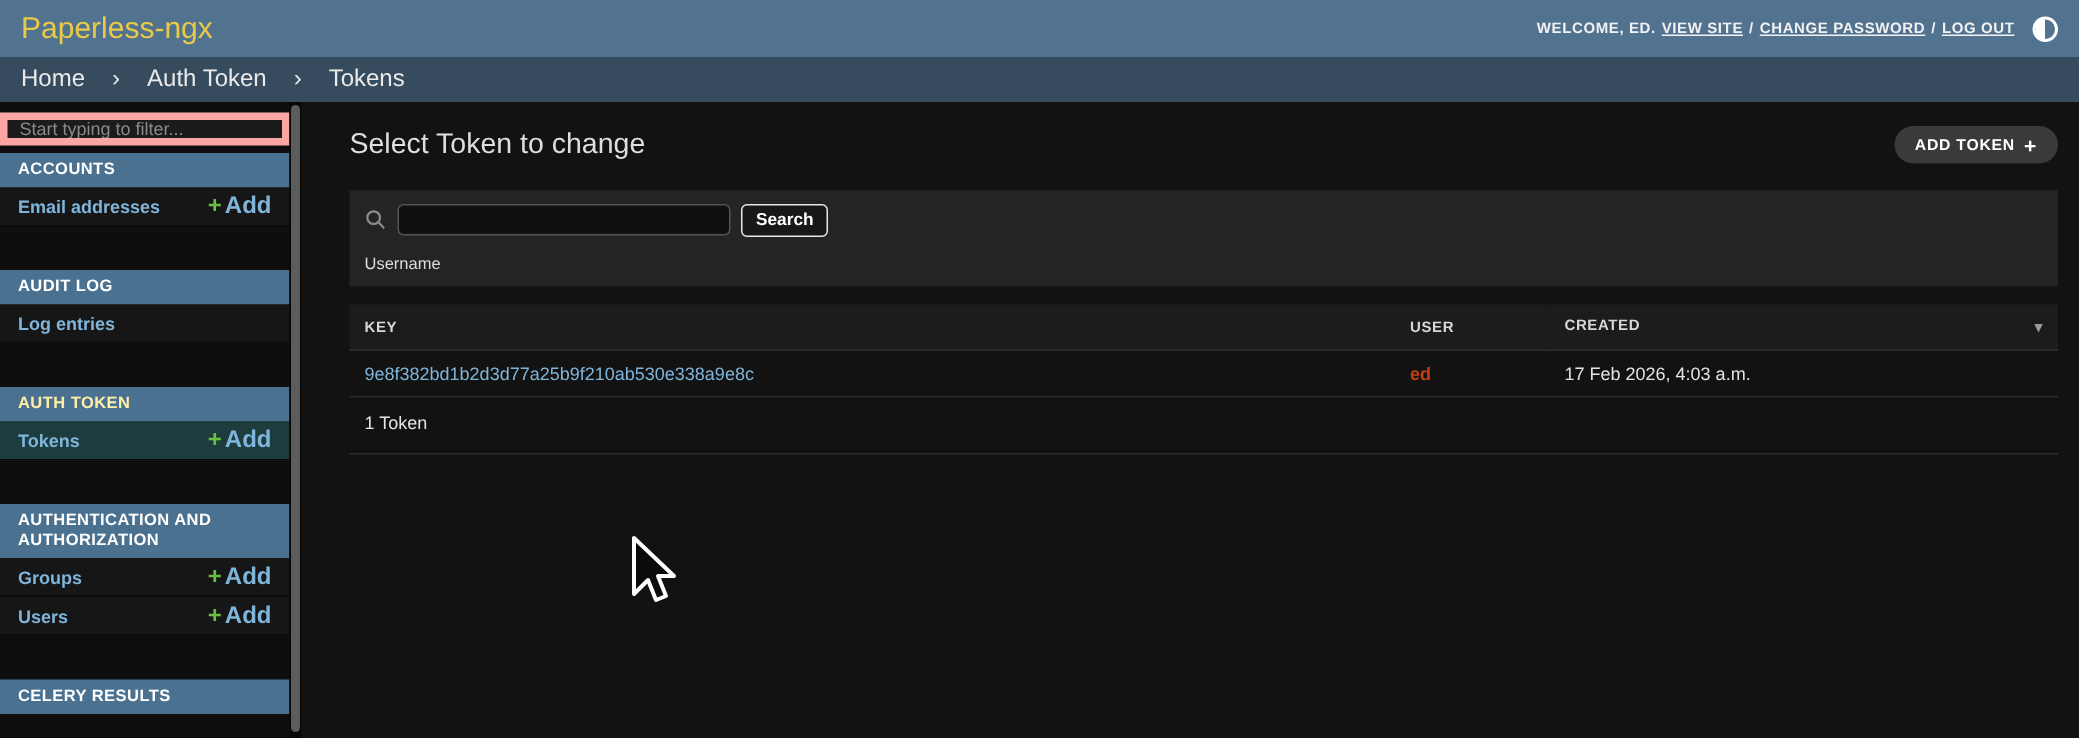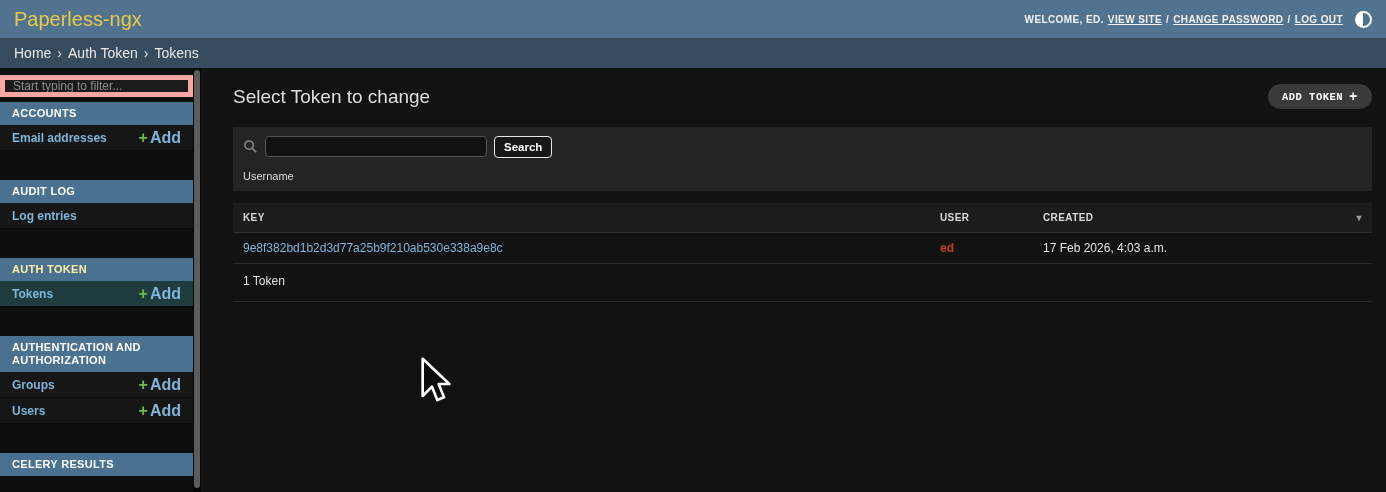--- a/index.html
+++ b/index.html
@@ -9,21 +9,21 @@
 
   
   #topbar { height: 38px; background: var(--header_bg, #527390); display: flex; align-items: center; justify-content: space-between; padding: 0 14px; }
   #brand { color: var(--brand_yellow, #e9c948); font-size: 20px; font-weight: 400; text-decoration: none; }
   #user-tools { display: flex; align-items: center; gap: 4px; font-size: 10px; font-weight: 700; letter-spacing: .4px; color: #f2f2f2; }
   #user-tools a { color: #f2f2f2; text-decoration: underline; }
   #user-tools .sep { text-decoration: none; }
   .theme-toggle { width: 17px; height: 17px; border: 2px solid #fff; border-radius: 50%; margin-left: 8px; background: linear-gradient(90deg, #fff 0 50%, transparent 50% 100%); cursor: pointer; }
 
   
-  #breadcrumbs { height: 30px; background: var(--breadcrumb_bg, #364b5e); display: flex; align-items: center; gap: 6px; padding: 0 14px; font-size: 14px; color: #e9e9e9; }
+  #breadcrumbs { height: 30px; background: var(--breadcrumb_bg, #364b5e); display: flex; align-items: center; gap: 18px; padding: 0 14px; font-size: 16px; color: #e9e9e9; }
   #breadcrumbs a { color: #e9e9e9; text-decoration: none; }
 
   
   #container { display: flex; height: 424px; }
 
   
   #sidebar { width: 193px; background: var(--sidebar_bg, #0e0e0e); overflow: hidden; flex: none; }
   #nav-filter { width: 100%; height: 22px; margin-top: 7px; background: #1b1b1b; border: 5px solid #fca5a5; color: #eab308; font-size: 12px; padding: 0 8px; font-family: "Liberation Sans", sans-serif; }
   #nav-filter::placeholder { color: #8a8a8a; }
   .nav-section { margin-bottom: 29px; }
@@ -36,21 +36,21 @@
   .nav-row a.add-link { font-size: 16px; font-weight: 600; color: var(--link_blue, #7fb5da); text-decoration: none; }
   .nav-row a.add-link .plus { color: var(--add_green, #6abf40); font-weight: 700; margin-right: 2px; }
 
   
   #nav-scrollbar { width: 8px; flex: none; background: #060606; position: relative; }
   #nav-scrollbar .thumb { position: absolute; left: 1px; top: 2px; width: 6px; height: 418px; background: #5c5c5c; border-radius: 3px; }
 
   
   #content { flex: 1; position: relative; padding: 18px 14px 0 32px; background: var(--page_bg, #121212); }
   #content h1 { font-size: 19px; font-weight: 400; color: #dedede; line-height: 22px; margin-bottom: 19px; }
-  #add-token-btn { position: absolute; top: 16px; right: 14px; height: 25px; background: #3a3a3a; border: none; border-radius: 13px; color: #fff; font-size: 10.5px; font-weight: 700; letter-spacing: .5px; padding: 0 14px; display: flex; align-items: center; gap: 6px; cursor: pointer; font-family: Liberation Mono, monospace; }
+  #add-token-btn { position: absolute; top: 16px; right: 14px; height: 25px; background: #3a3a3a; border: none; border-radius: 13px; color: #fff; font-size: 10.5px; font-weight: 700; letter-spacing: .5px; padding: 0 14px; display: flex; align-items: center; gap: 6px; cursor: pointer; font-family: Liberation Sans, sans-serif; }
   #add-token-btn .plus { font-size: 14px; font-weight: 700; }
 
   #changelist-search { background: var(--module_bg, #242424); padding: 8px 10px 8px 10px; margin-bottom: 12px; }
   .search-row { display: flex; align-items: center; gap: 7px; height: 23px; }
   .search-icon { width: 15px; height: 15px; flex: none; }
   #searchbar { width: 222px; height: 21px; background: #101010; border: 1px solid #555; border-radius: 4px; color: #fff; font-size: 12px; padding: 0 6px; font-family: "Liberation Sans", sans-serif; }
   #search-submit { height: 22px; background: #181818; border: 1px solid #e8e8e8; border-radius: 4px; color: #fff; font-size: 11.5px; font-weight: 700; padding: 0 9px; cursor: pointer; font-family: "Liberation Sans", sans-serif; }
   .filter-field-label { margin-top: 12px; font-size: 11px; color: #dcdcdc; line-height: 13px; }
 
   table#result-list { width: 100%; border-collapse: collapse; }

